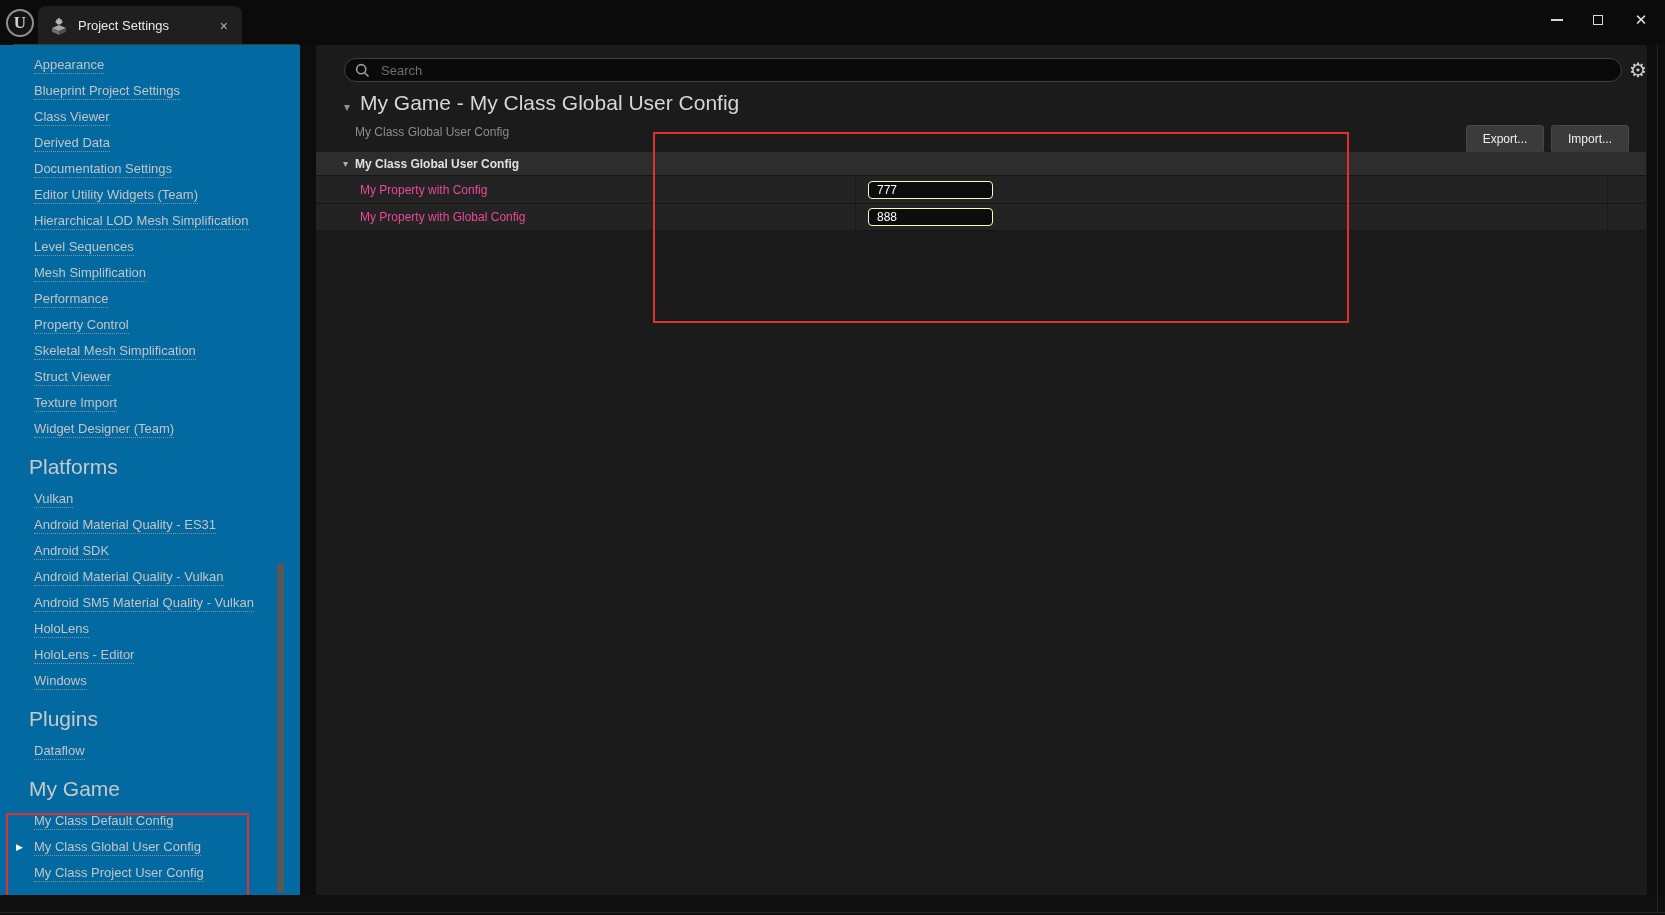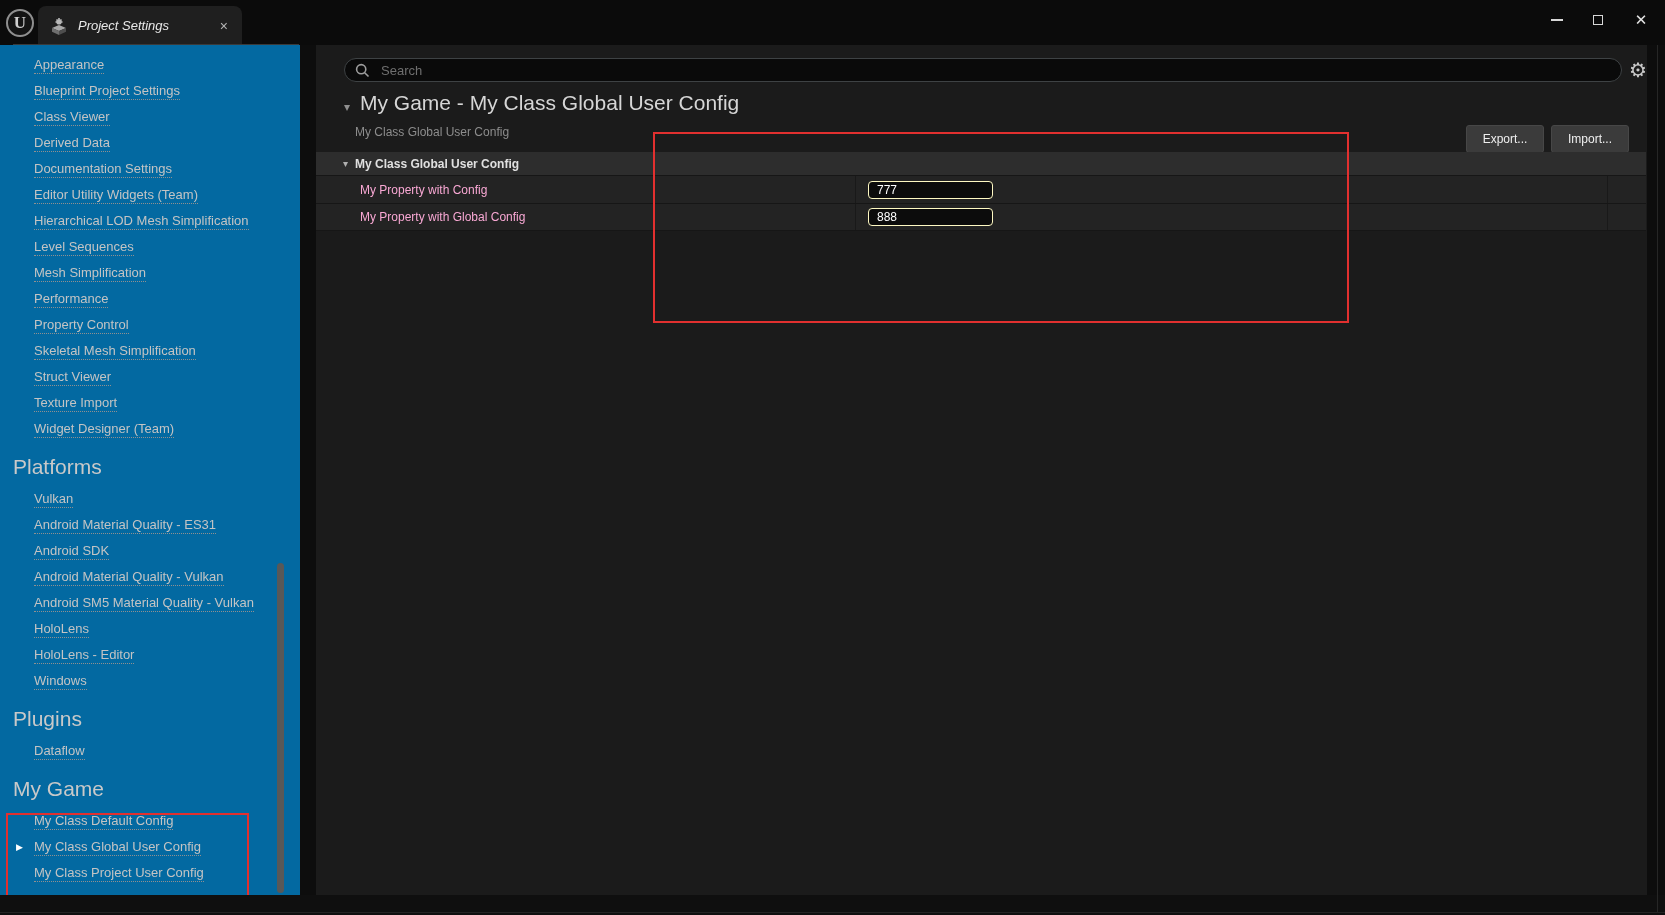--- a/index.html
+++ b/index.html
@@ -8,38 +8,38 @@
     position:relative;width:1665px;height:915px;background:#0d0d0d;
     font-family:"Liberation Sans",sans-serif;color:#c4c4c4;overflow:hidden;
   }
   
   .titlebar{position:absolute;left:0;top:0;width:1665px;height:45px;background:#0b0b0b;}
   .ue-logo{position:absolute;left:6px;top:9px;width:28px;height:28px;border:2px solid #8f8f8f;
     border-radius:50%;background:#141414;display:flex;align-items:center;justify-content:center;}
   .ue-logo span{font-family:"Liberation Serif",serif;font-size:17px;color:#cfcfcf;font-weight:bold;line-height:1;margin-top:-1px;}
   .tab{position:absolute;left:38px;top:6px;width:204px;height:39px;background:#1f1f1f;
     border-radius:8px 8px 0 0;display:flex;align-items:center;padding:0 10px 0 12px;}
-  .tab-label{font-size:13px;color:#e8e8e8;margin-left:10px;flex:1;font-style:italic;}
+  .tab-label{font-size:13px;color:#e8e8e8;margin-left:10px;flex:1;}
   .tab-close{color:#b5b5b5;font-size:14px;cursor:pointer;padding:0 4px;}
   .tab-underline{position:absolute;left:13px;top:44px;width:286px;height:1px;background:#3a3a3a;}
   .win-controls span{position:absolute;top:12px;width:16px;height:16px;display:flex;
     align-items:center;justify-content:center;color:#e6e6e6;}
   .wc-min{left:1549px;}
   .wc-min i{display:block;width:12px;height:2px;background:#d8d8d8;}
   .wc-max{left:1590px;}
   .wc-max i{display:block;width:10px;height:10px;border:1.5px solid #d8d8d8;}
   .wc-close{left:1633px;font-size:15px;font-style:normal;}
   
   .sidebar{position:absolute;left:0;top:45px;width:300px;height:850px;background:#0369a1;overflow:hidden;}
   .sidebar-content{position:absolute;left:0;top:7px;right:0;}
   .side-item{height:26px;line-height:26px;padding-left:34px;font-size:13px;color:#c4c4c4;
     position:relative;white-space:nowrap;cursor:pointer;}
   .side-item .ltext{border-bottom:1px dotted #909090;padding-bottom:1px;}
   .side-item .sel-arrow{position:absolute;left:16px;top:0;font-size:9px;color:#ffffff;}
-  .side-header{font-size:21px;color:#c9c9c9;padding-left:13px;margin-top:6px;height:38px;line-height:38px;white-space:nowrap;}
+  .side-header{font-size:21px;color:#c9c9c9;padding-left:29px;margin-top:6px;height:38px;line-height:38px;white-space:nowrap;}
   .side-scroll{position:absolute;left:277px;top:518px;width:7px;height:330px;background:#585858;border-radius:4px;}
   
   .main{position:absolute;left:316px;top:45px;width:1331px;height:850px;background:#1b1b1b;}
   .search-pill{position:absolute;left:28px;top:13px;width:1278px;height:24px;background:#0a0a0a;
     border:1px solid #3e4244;border-radius:12px;display:flex;align-items:center;padding:0 10px;}
   .search-pill svg{flex:none;}
   .search-pill input{background:transparent;border:none;outline:none;color:#cfcfcf;font-size:13px;
     font-family:"Liberation Sans",sans-serif;margin-left:9px;width:100%;}
   .search-pill input::placeholder{color:#6f6f6f;}
   .gear{position:absolute;left:1313px;top:14px;font-size:20px;color:#c9c9c9;line-height:22px;cursor:pointer;}
@@ -49,21 +49,21 @@
   .btn{position:absolute;top:80px;height:28px;background:#3b3b3b;border:1px solid #474747;border-radius:3px;
     color:#efefef;font-size:12px;display:flex;align-items:center;justify-content:center;cursor:pointer;}
   .btn-export{left:1150px;width:78px;}
   .btn-import{left:1235px;width:78px;}
   .detail{position:absolute;left:0;top:107px;width:1330px;}
   .cat-band{height:24px;background:#2d2d2d;border-bottom:1px solid #161616;display:flex;align-items:center;}
   .cat-tri{margin-left:27px;font-size:10px;color:#b0b0b0;line-height:1;}
   .cat-label{margin-left:7px;font-size:12px;font-weight:bold;color:#e0e0e0;}
   .prow{display:flex;background:#232323;border-bottom:1px solid #161616;}
   .prow .cell-label{width:539px;display:flex;align-items:center;padding-left:44px;
-    font-size:12px;color:#f9a8d4;}
+    font-size:12px;color:#ec4899;}
   .prow .cell-value{flex:1;border-left:1px solid #191919;display:flex;align-items:center;padding-left:12px;}
   .prow .cell-end{width:39px;border-left:1px solid #191919;}
   .prow input{width:125px;height:18px;background:#0c0c0c;border:1px solid #fef9c3;border-radius:4px;
     color:#ffffff;font-size:12px;font-family:"Liberation Sans",sans-serif;padding:0 8px;outline:none;}
   
   .annot{position:absolute;border:2px solid #e2302f;pointer-events:none;}
   .annot-main{left:337px;top:87px;width:696px;height:191px;}
   .annot-side{left:6px;top:768px;width:243px;height:128px;}
   .edge-right{position:absolute;left:1657px;top:45px;width:1px;height:868px;background:#262626;}
   .edge-bottom{position:absolute;left:0;top:912px;width:1665px;height:1px;background:#232323;}

